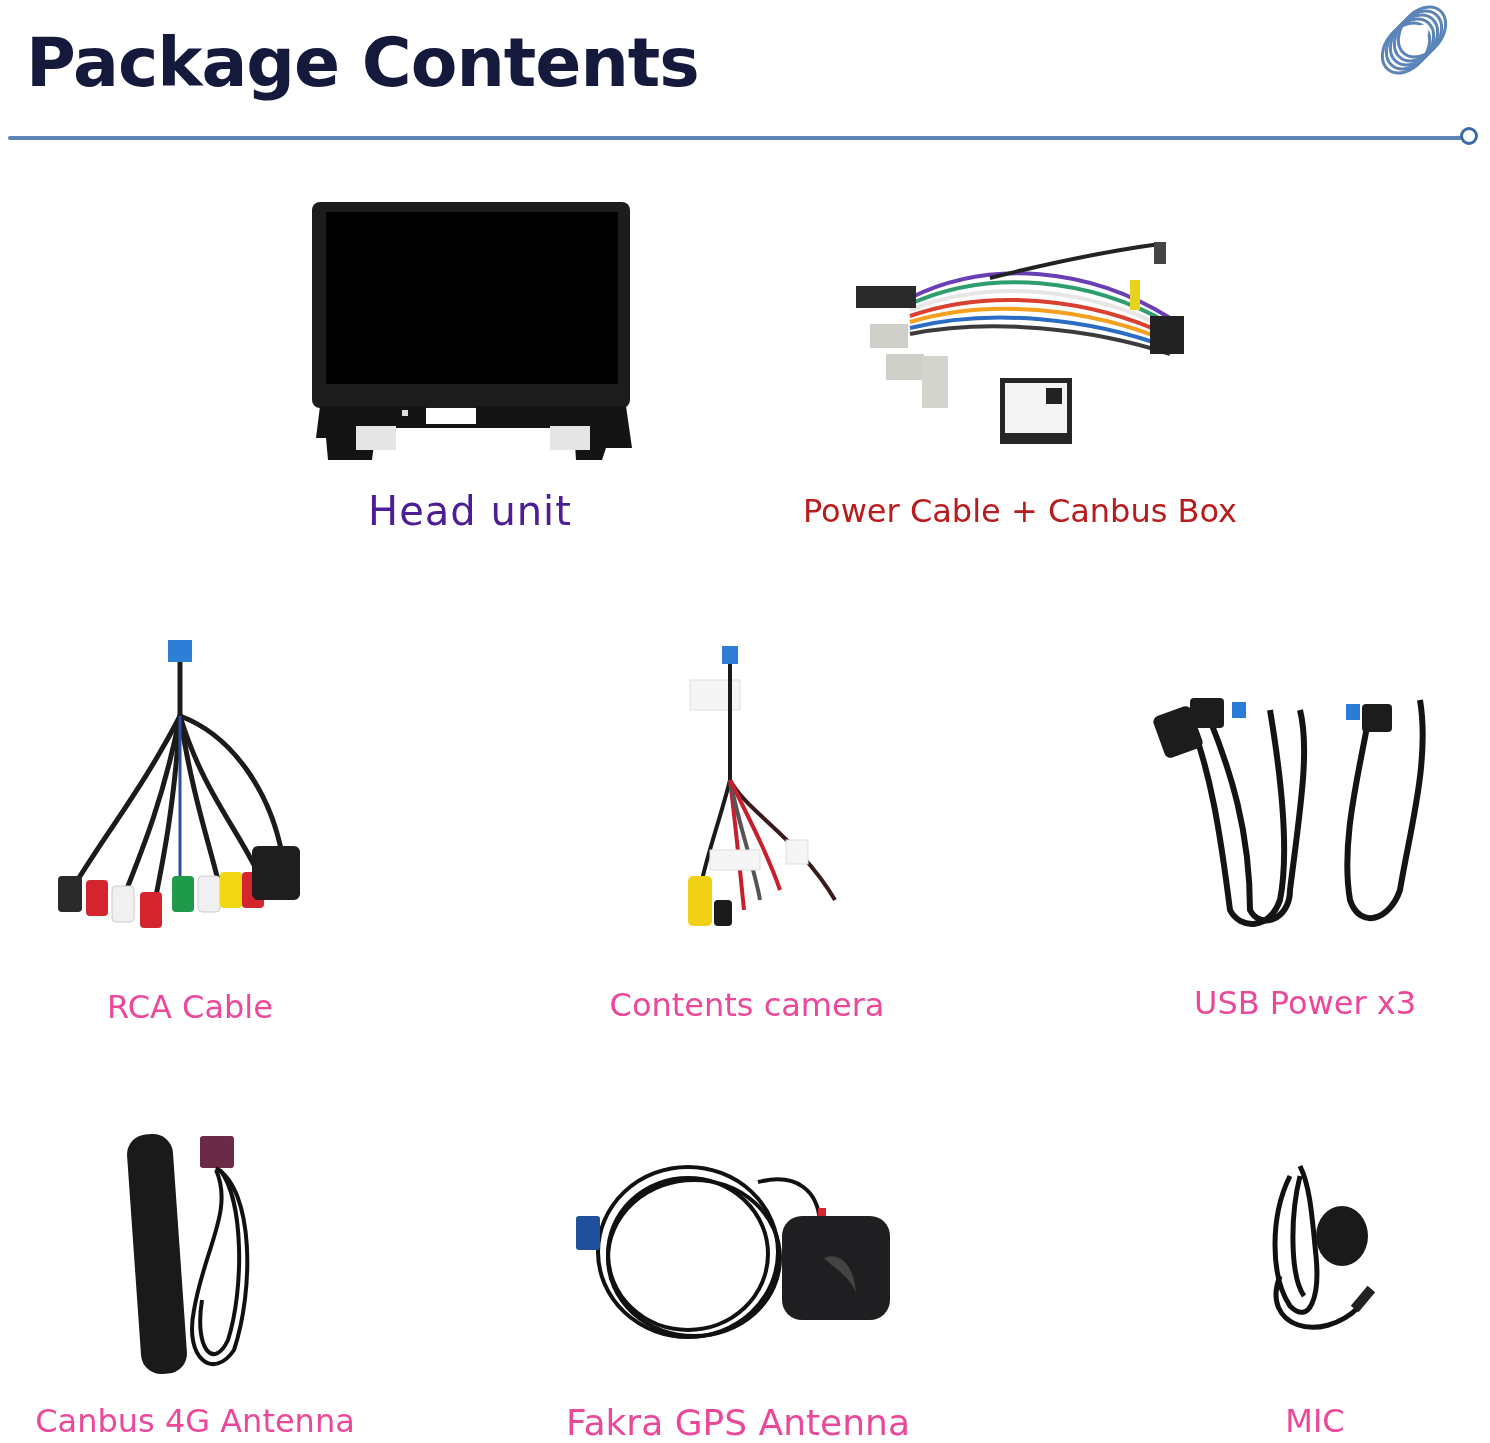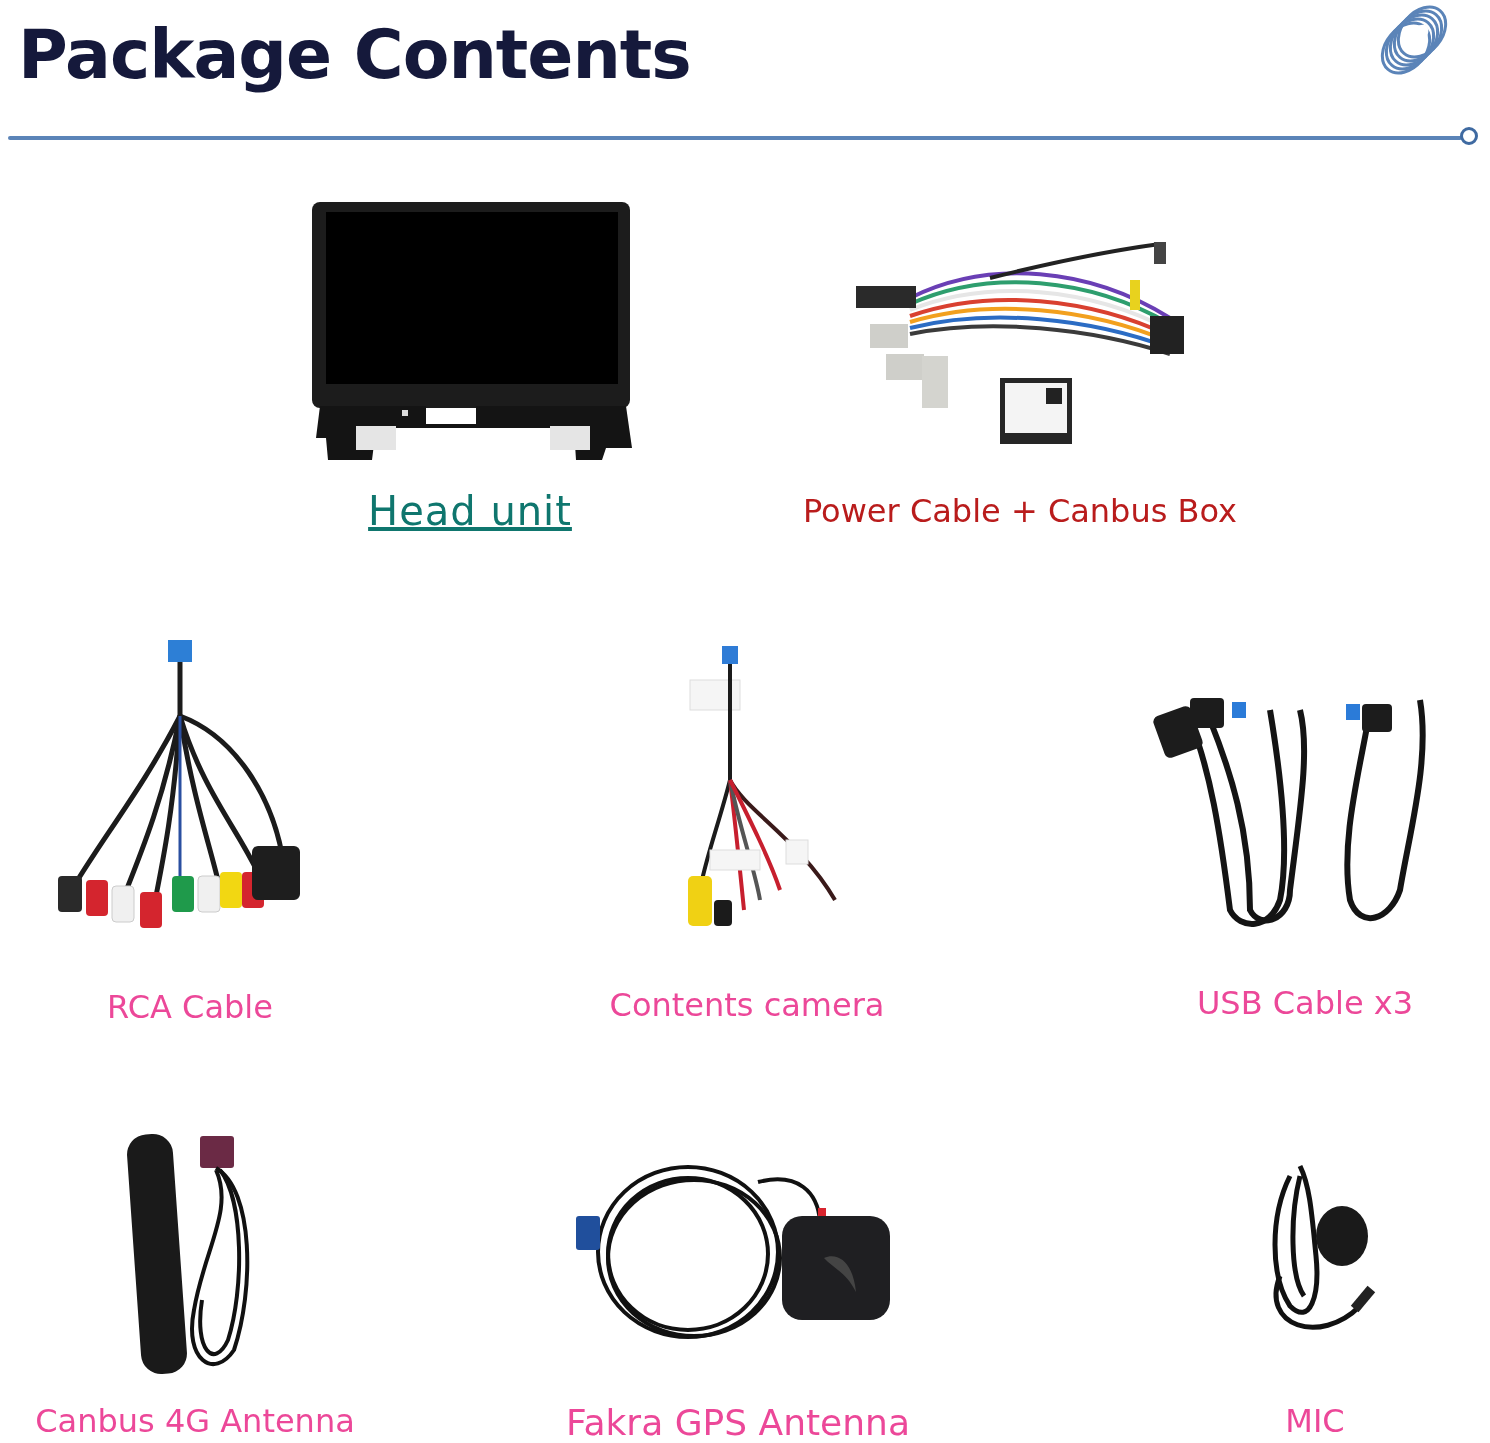--- a/index.html
+++ b/index.html
@@ -1,18 +1,18 @@
 <!DOCTYPE html>
 <html><head>
 <meta charset="utf-8">
 <style>
   html, body { margin:0; padding:0; background:#ffffff; }
   body { width:1490px; height:1443px; position:relative; overflow:hidden; font-family:"Liberation Sans", sans-serif; }
   .abs { position:absolute; }
-  .title { left:14px; top:6px; font-family:"DejaVu Sans", sans-serif; font-weight:bold; font-size:68px; letter-spacing:-1px; color:#15193b; line-height:90px; margin:4px; }
+  .title { left:14px; top:6px; font-family:"DejaVu Sans", sans-serif; font-weight:bold; font-size:68px; letter-spacing:-1px; color:#15193b; line-height:90px; margin:12px; }
   .rule { left:8px; top:136px; width:1454px; height:4px; background:#5b84b8; border-radius:2px; }
   .rule-dot { left:1460px; top:127px; width:18px; height:18px; border:3px solid #3f6aa1; border-radius:50%; background:#fff; box-sizing:border-box; }
   .coil { left:1376px; top:4px; width:76px; height:72px; }
   .label { font-family:"DejaVu Sans", sans-serif; color:#ec4899; text-align:center; white-space:nowrap; font-weight:normal; }
   .product { position:absolute; }
 </style>
 </head>
 <body>
 
 <h1 class="abs title">Package Contents</h1>
@@ -32,21 +32,21 @@
 <div class="abs rule-dot"></div>
 
 <svg class="product" style="left:306px;top:198px;width:332px;height:270px;" viewBox="0 0 332 270">
   <rect x="6" y="4" width="318" height="206" rx="8" fill="#1c1c1c"></rect>
   <rect x="20" y="14" width="292" height="172" fill="#000"></rect>
   <path d="M14 208 H120 V226 H170 V208 H320 L326 250 L300 250 L296 262 L270 262 L268 230 H70 L66 262 L22 262 L20 240 L10 240 Z" fill="#141414"></path>
   <rect x="50" y="228" width="40" height="24" fill="#e5e5e5"></rect>
   <rect x="244" y="228" width="40" height="24" fill="#e5e5e5"></rect>
   <rect x="96" y="212" width="6" height="6" fill="#ddd"></rect>
 </svg>
-<div class="abs label" style="left:300px;top:488px;width:340px;font-size:40px;color:#0f766e;letter-spacing:1px;text-decoration:underline;">Head unit</div>
+<div class="abs label" style="left:300px;top:488px;width:340px;font-size:40px;color:#4c1d95;letter-spacing:1px;">Head unit</div>
 
 <svg class="product" style="left:850px;top:238px;width:360px;height:210px;" viewBox="0 0 360 210">
   <g fill="none" stroke-width="4">
     <path d="M60 60 C140 20, 240 30, 320 80" stroke="#6a3fb5"></path>
     <path d="M60 66 C140 30, 240 40, 320 86" stroke="#2e9e6e"></path>
     <path d="M60 72 C140 40, 240 50, 320 92" stroke="#e6e6e6"></path>
     <path d="M60 78 C140 50, 240 60, 320 98" stroke="#d94030"></path>
     <path d="M60 84 C140 60, 240 70, 320 104" stroke="#f2a01e"></path>
     <path d="M60 90 C140 70, 240 80, 320 110" stroke="#2b6cc4"></path>
     <path d="M60 96 C140 80, 240 90, 320 116" stroke="#3b3b3b"></path>
@@ -112,21 +112,21 @@
     <path d="M40 30 C60 80, 70 140, 80 220 C90 240, 120 240, 130 210 C140 160, 130 80, 120 20"></path>
     <path d="M60 30 C80 80, 100 140, 100 220 C110 240, 140 230, 140 200 C150 120, 160 60, 150 20"></path>
     <path d="M220 20 C210 80, 190 150, 200 210 C210 240, 240 230, 250 200 C260 140, 280 70, 270 10"></path>
   </g>
   <rect x="8" y="20" width="40" height="44" rx="6" fill="#1c1c1c" transform="rotate(-20 28 42)"></rect>
   <rect x="40" y="8" width="34" height="30" rx="4" fill="#1c1c1c"></rect>
   <rect x="82" y="12" width="14" height="16" fill="#2b7bd8"></rect>
   <rect x="196" y="14" width="14" height="16" fill="#2b7bd8"></rect>
   <rect x="212" y="14" width="30" height="28" rx="4" fill="#1c1c1c"></rect>
 </svg>
-<div class="abs label" style="left:1170px;top:984px;width:270px;font-size:32px;">USB Cable x3</div>
+<div class="abs label" style="left:1170px;top:984px;width:270px;font-size:32px;">USB Power x3</div>
 
 <svg class="product" style="left:124px;top:1130px;width:140px;height:250px;" viewBox="0 0 140 250">
   <rect x="10" y="4" width="46" height="240" rx="20" fill="#1a1a1a" transform="rotate(-4 33 124)"></rect>
   <rect x="76" y="6" width="34" height="32" rx="3" fill="#6b2a45"></rect>
   <g fill="none" stroke="#111" stroke-width="4">
     <path d="M92 38 C130 60, 130 160, 110 220 C90 250, 60 230, 70 180 C80 120, 110 80, 92 40"></path>
     <path d="M96 40 C120 70, 120 160, 104 210 C90 240, 70 220, 78 170"></path>
   </g>
 </svg>
 <div class="abs label" style="left:30px;top:1402px;width:330px;font-size:32px;">Canbus 4G Antenna</div>

